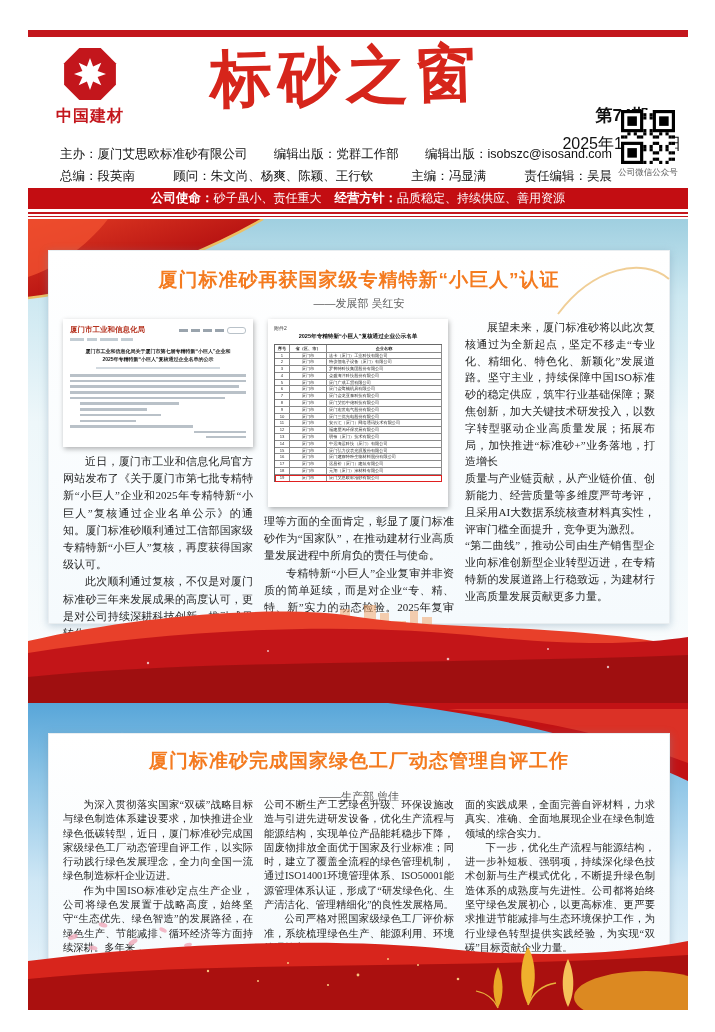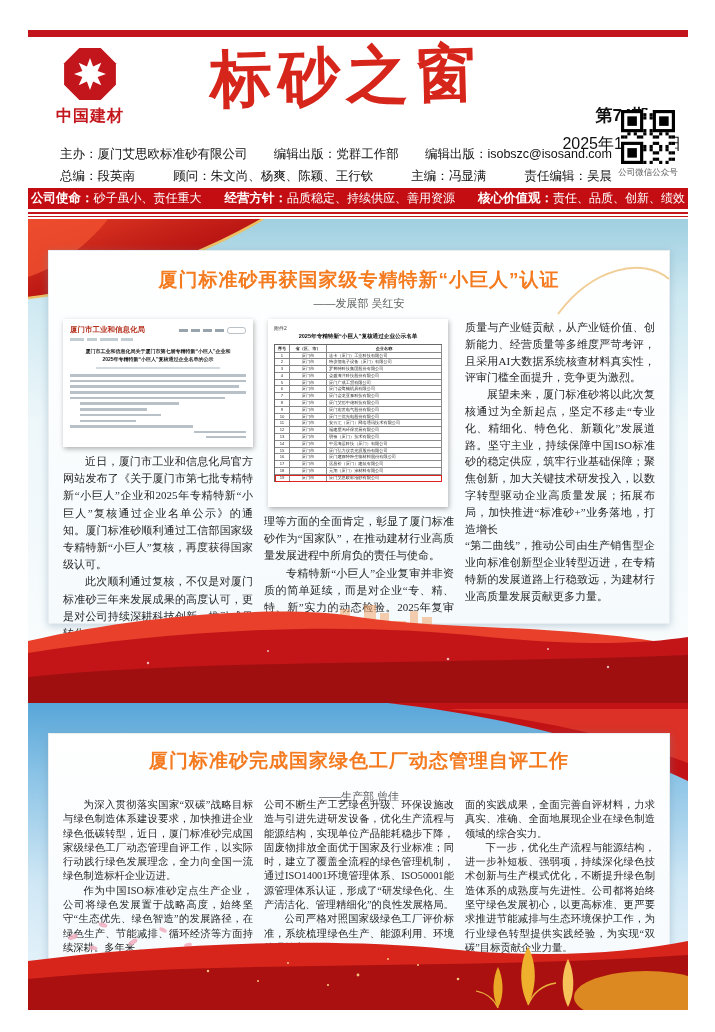--- a/index.html
+++ b/index.html
@@ -21,21 +21,21 @@
   .qr{left:621px;top:110px;width:54px;height:54px;background:#fff;}
   .qr svg{width:54px;height:54px;display:block;}
   .qr-caption{left:603px;top:167px;width:90px;text-align:center;font-size:8.5px;color:#555;}
 
   .info-row{left:60px;width:552px;display:flex;justify-content:space-between;font-size:12.5px;color:#111;font-weight:500;white-space:nowrap;}
   .info1{top:146px;}
   .info2{top:168px;gap:28px;}
 
   
   .banner{left:28px;top:188px;width:660px;height:21px;background:#c30d12;color:#fff;
-          display:flex;align-items:center;justify-content:center;gap:23px;font-size:12px;white-space:nowrap;}
+          display:flex;align-items:center;justify-content:center;gap:13px;font-size:12px;white-space:nowrap;}
   .banner b{font-weight:bold;font-size:12.5px;}
   .dline1{left:28px;top:212px;width:660px;height:2px;background:#c3161c;}
   .dline2{left:28px;top:216px;width:660px;height:1px;background:#c3161c;}
 
   
   .section1{left:28px;top:219px;width:660px;height:484px;
             background:linear-gradient(180deg,#9fcfe0 0%,#cde8f1 16%,#eef7fa 42%,#fbfdfe 100%);}
   .section2{left:28px;top:703px;width:660px;height:307px;
             background:linear-gradient(180deg,#58a6d9 0%,#8cc4e6 24%,#cfe7f5 58%,#eef7fc 100%);}
 
@@ -193,21 +193,20 @@
   <div class="abs info-row info2">
     <span>总编：段英南</span>
     <span>顾问：朱文尚、杨爽、陈颖、王行钦</span>
     <span>主编：冯显满</span>
     <span>责任编辑：吴晨</span>
   </div>
 
   <div class="abs banner">
     <span><b>公司使命：</b><span>砂子虽小、责任重大</span></span>
     <span><b>经营方针：</b><span>品质稳定、持续供应、善用资源</span></span>
-    <span><b>核心价值观：</b><span>责任、品质、创新、绩效</span></span>
   </div>
   <div class="abs dline1"></div>
   <div class="abs dline2"></div>
 
   <div class="abs section1">
     <svg class="abs ribbon1" viewBox="0 0 340 92">
       <defs>
         <linearGradient id="r1g" x1="0" y1="0" x2="1" y2="1">
           <stop offset="0" stop-color="#e23c24"></stop>
             <stop offset=".6" stop-color="#b51111"></stop>
@@ -379,22 +378,22 @@
                     <div class="gt-cell gc2">厦门艾思欧标准砂有限公司</div>
                   </div>
                 </div>
             </div>
           </div>
           <p class="para mt">理等方面的全面肯定，彰显了厦门标准砂作为“国家队”，在推动建材行业高质量发展进程中所肩负的责任与使命。</p>
           <p class="para ind">专精特新“小巨人”企业复审并非资质的简单延续，而是对企业“专、精、特、新”实力的动态检验。2025年复审标准进一步聚焦</p>
         </div>
 
         <div class="col col3">
+          <p class="para ind">展望未来，厦门标准砂将以此次复核通过为全新起点，坚定不移走“专业化、精细化、特色化、新颖化”发展道路。坚守主业，持续保障中国ISO标准砂的稳定供应，筑牢行业基础保障；聚焦创新，加大关键技术研发投入，以数字转型驱动企业高质量发展；拓展布局，加快推进“标准砂+”业务落地，打造增长</p>
           <p class="para">质量与产业链贡献，从产业链价值、创新能力、经营质量等多维度严苛考评，且采用AI大数据系统核查材料真实性，评审门槛全面提升，竞争更为激烈。</p>
-          <p class="para ind">展望未来，厦门标准砂将以此次复核通过为全新起点，坚定不移走“专业化、精细化、特色化、新颖化”发展道路。坚守主业，持续保障中国ISO标准砂的稳定供应，筑牢行业基础保障；聚焦创新，加大关键技术研发投入，以数字转型驱动企业高质量发展；拓展布局，加快推进“标准砂+”业务落地，打造增长</p>
           <p class="para">“第二曲线”，推动公司由生产销售型企业向标准创新型企业转型迈进，在专精特新的发展道路上行稳致远，为建材行业高质量发展贡献更多力量。</p>
         </div>
       </div>
     </div>
 
     <svg class="abs wave wave1" viewBox="0 0 660 102" preserveAspectRatio="none">
       <g opacity=".55" fill="#f2a86e">
         <rect x="300" y="14" width="8" height="18"></rect>
           <rect x="312" y="8" width="10" height="24"></rect>
         <rect x="326" y="18" width="7" height="14"></rect>

